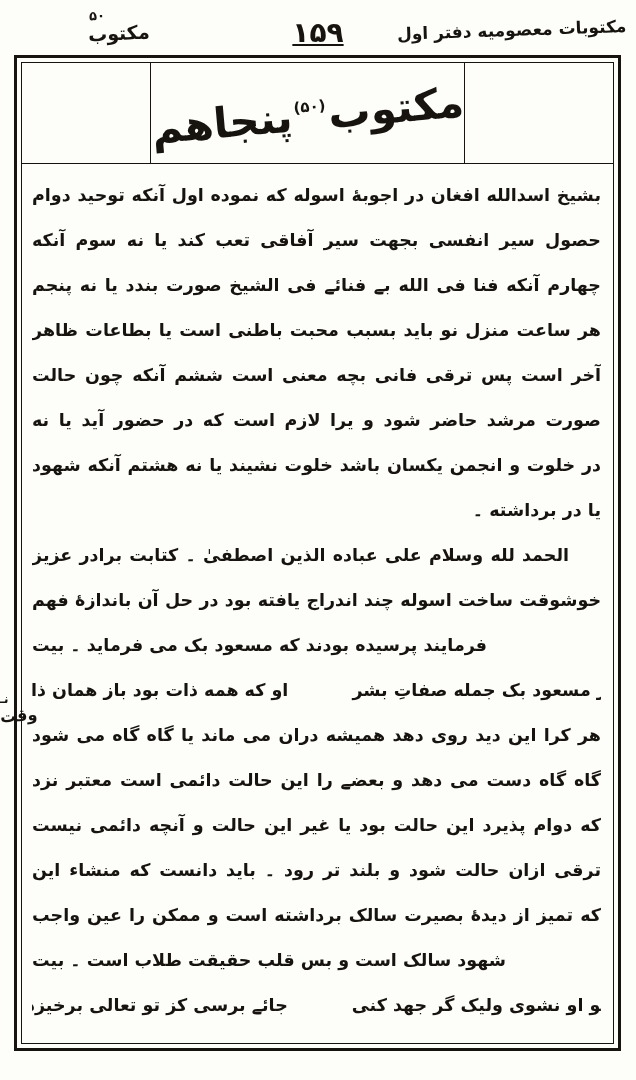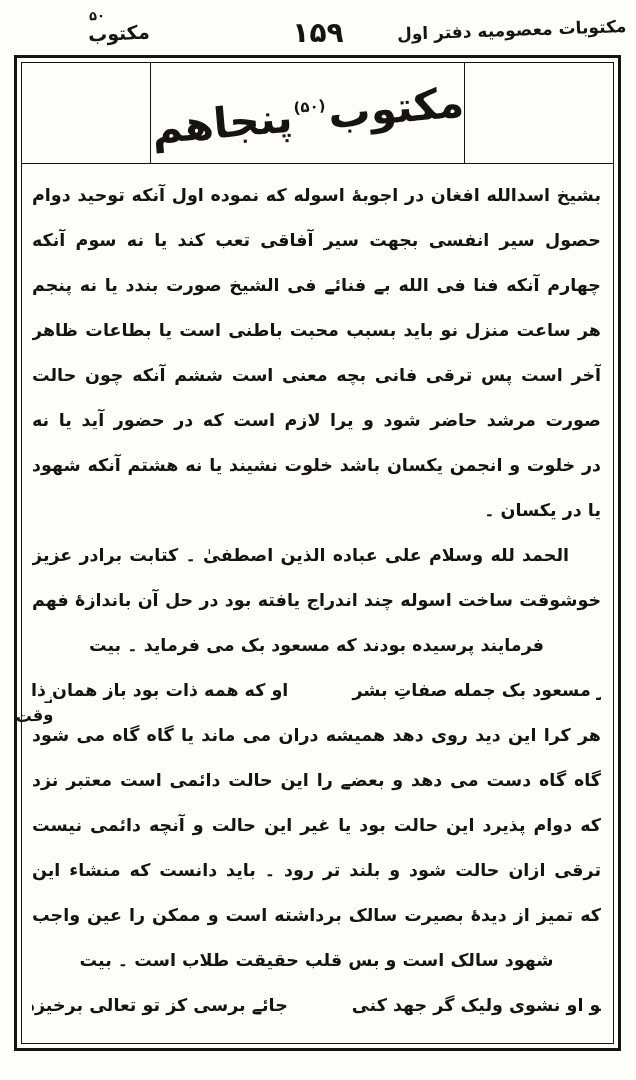--- a/index.html
+++ b/index.html
@@ -13,21 +13,21 @@
     background:#fdfdfa;color:#17140f;direction:rtl;
   }
   
   .hdr-right{
     position:absolute;top:20px;right:10px;
     font-size:17px;font-weight:700;white-space:nowrap;
     transform:rotate(-2deg);
   }
   .hdr-center{
     position:absolute;top:16px;left:50%;transform:translateX(-50%);
-    font-size:28px;font-weight:700;letter-spacing:3px;
+    font-size:28px;font-weight:700;letter-spacing:3px;text-decoration:underline;
   }
   .hdr-left{
     position:absolute;top:22px;left:88px;
     font-size:19px;font-weight:700;transform:rotate(-3deg);
   }
   .hdr-left .sup{
     position:absolute;top:-15px;left:2px;
     font-size:13px;font-weight:700;letter-spacing:1px;
   }
   
@@ -65,28 +65,28 @@
   }
   .line{
     height:45px;line-height:44px;font-size:17.5px;font-weight:700;
     overflow:hidden;white-space:nowrap;
   }
   .line.justify,.line.indent{
     text-align:justify;text-align-last:justify;white-space:normal;
   }
   .line.indent{padding-right:32px;}
   .line.right{text-align:right;}
-  .line.center{text-align:center;}
+  .line.center{text-align:left;}
   .line.couplet{
     display:flex;justify-content:center;gap:64px;
     text-align:center;white-space:nowrap;
   }
   
   .margin-note{
-    position:absolute;left:11px;top:692px;width:42px;text-align:right;
+    position:absolute;left:0;top:692px;width:42px;text-align:left;
   }
   .margin-note .mark{display:block;font-size:12px;font-weight:700;padding-left:0px;}
   .margin-note .word{display:block;font-size:16px;font-weight:700;transform:rotate(-4deg);}
 </style>
 </head>
 <body>
 
 <div class="scan">
 
   <div class="hdr-right">مکتوبات معصومیه دفتر اول</div>
@@ -112,21 +112,21 @@
       </div>
 
       <div class="bodytext">
           <div class="line justify">بشیخ اسدالله افغان در اجوبهٔ اسوله که نموده اول آنکه توحید دوام پذیرد یا نه دوم آنکه بعد از</div>
           <div class="line justify">حصول سیر انفسی بجهت سیر آفاقی تعب کند یا نه سوم آنکه خوارق افضل است یا معارف</div>
           <div class="line justify">چهارم آنکه فنا فی الله بے فنائے فی الشیخ صورت بندد یا نه پنجم آنکه مقرر طلاب ست که</div>
           <div class="line justify">هر ساعت منزل نو باید بسبب محبت باطنی است یا بطاعات ظاهر یا در کشوف یا در فنا و بقا اگر</div>
           <div class="line justify">آخر است پس ترقی فانی بچه معنی است ششم آنکه چون حالت مرید بجائے رسد که هرگاه خواهد</div>
           <div class="line justify">صورت مرشد حاضر شود و یرا لازم است که در حضور آید یا نه هفتم آنکه چون سالک را وقت</div>
           <div class="line justify">در خلوت و انجمن یکسان باشد خلوت نشیند یا نه هشتم آنکه شهود ارواح در مراقبه بهتر است</div>
-          <div class="line right">یا در یکسان ۔</div>
+          <div class="line right">یا در برداشته ۔</div>
           <div class="line indent">الحمد لله وسلام علی عباده الذین اصطفیٰ ۔ کتابت برادر عزیز شیخ اسدالله رسید و</div>
           <div class="line justify">خوشوقت ساخت اسوله چند اندراج یافته بود در حل آن باندازهٔ فهم قاصر می نویسد استماع</div>
           <div class="line center">فرمایند پرسیده بودند که مسعود بک می فرماید ۔ بیت</div>
           <div class="line couplet">
             <span>رفت ز مسعود بک جمله صفاتِ بشر</span>
             <span>او که همه ذات بود باز همان ذات شد</span>
           </div>
           <div class="line justify">هر کرا این دید روی دهد همیشه دران می ماند یا گاه گاه می شود بدانند که بعضے طالبان را</div>
           <div class="line justify">گاه گاه دست می دهد و بعضے را این حالت دائمی است معتبر نزد کمل اهل الله همان حالت است</div>
           <div class="line justify">که دوام پذیرد این حالت بود یا غیر این حالت و آنچه دائمی نیست چندان اعتبار ندارد مگر آنکه</div>

